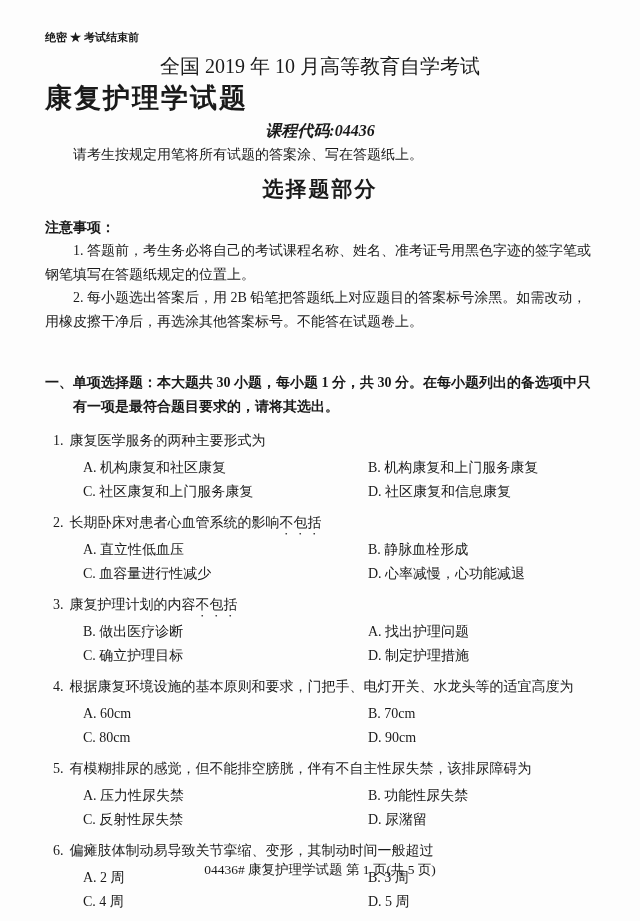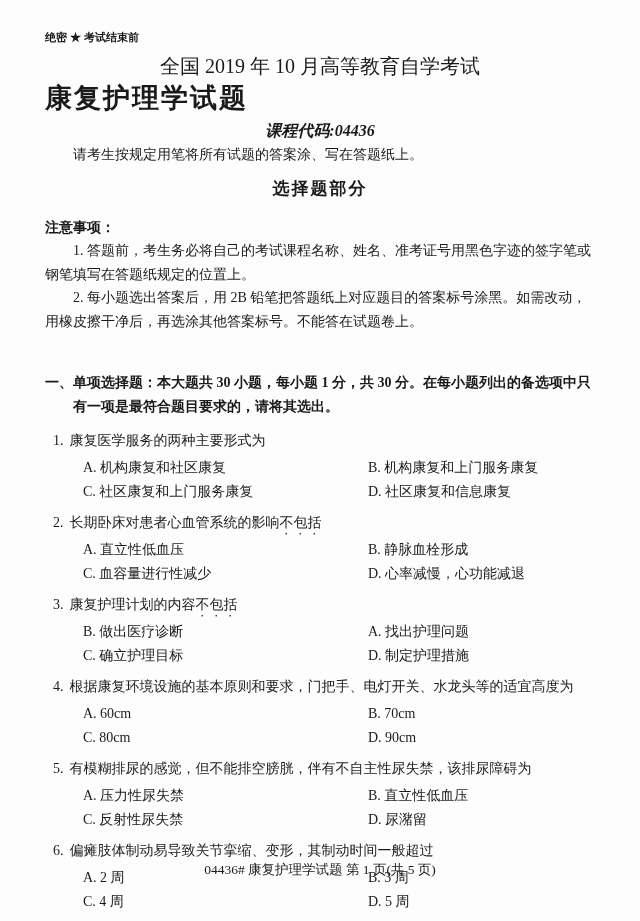--- a/index.html
+++ b/index.html
@@ -44,21 +44,21 @@
   }
   .instruction{
     text-indent:2em;
     line-height:23px;
     margin-bottom:10px;
   }
   .section-part{
     text-align:center;
     font-family:"Liberation Sans", sans-serif;
     font-weight:bold;
-    font-size:17px;
+    font-size:21px;
     letter-spacing:2px;
     line-height:26px;
     margin:8px 0 14px 0;
   }
   .notice-heading{
     font-family:"Liberation Sans", sans-serif;
     font-weight:bold;
     font-size:14px;
     line-height:23px;
   }
@@ -164,21 +164,21 @@
       <div class="opt">B. 70cm</div>
       <div class="opt">C. 80cm</div>
       <div class="opt">D. 90cm</div>
     </div>
   </div>
 
   <div class="question">
     <div class="q-stem"><span class="q-num">5.</span><span>有模糊排尿的感觉，但不能排空膀胱，伴有不自主性尿失禁，该排尿障碍为</span><span class="emph"></span></div>
     <div class="opts">
       <div class="opt">A. 压力性尿失禁</div>
-      <div class="opt">B. 直立性低血压</div>
+      <div class="opt">B. 功能性尿失禁</div>
       <div class="opt">C. 反射性尿失禁</div>
       <div class="opt">D. 尿潴留</div>
     </div>
   </div>
 
   <div class="question">
     <div class="q-stem"><span class="q-num">6.</span><span>偏瘫肢体制动易导致关节挛缩、变形，其制动时间一般超过</span><span class="emph"></span></div>
     <div class="opts">
       <div class="opt">A. 2 周</div>
       <div class="opt">B. 3 周</div>

